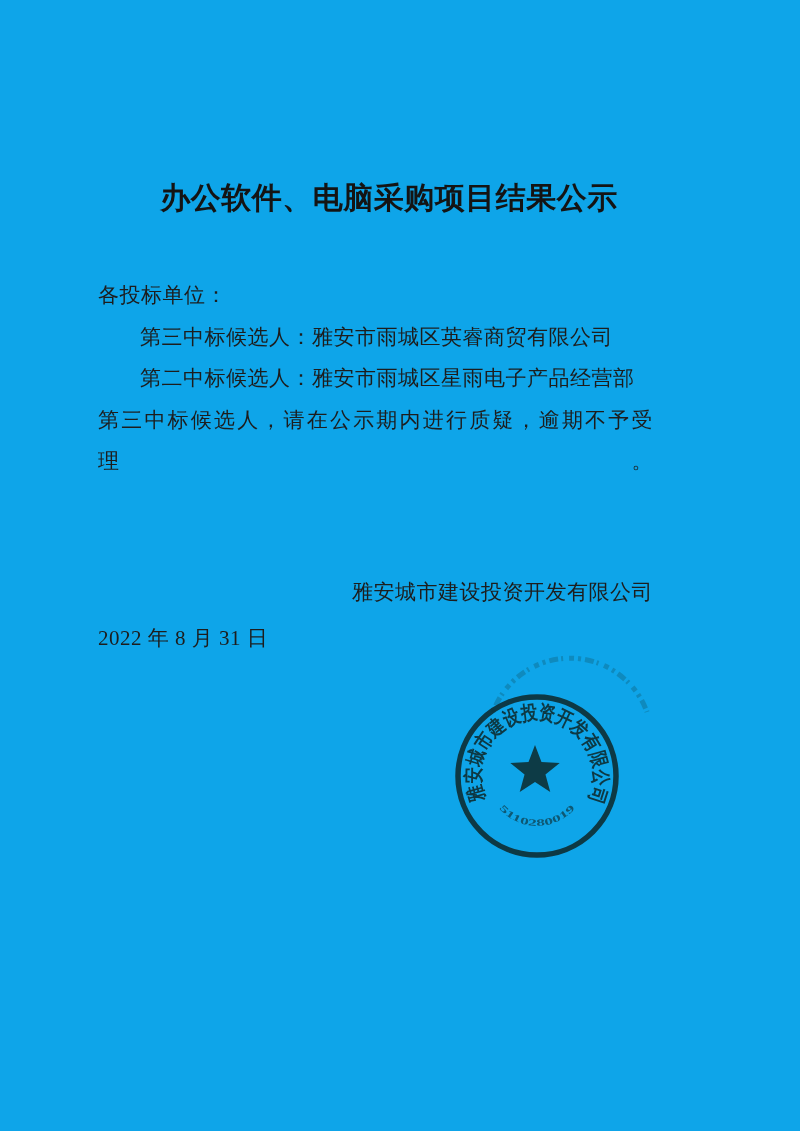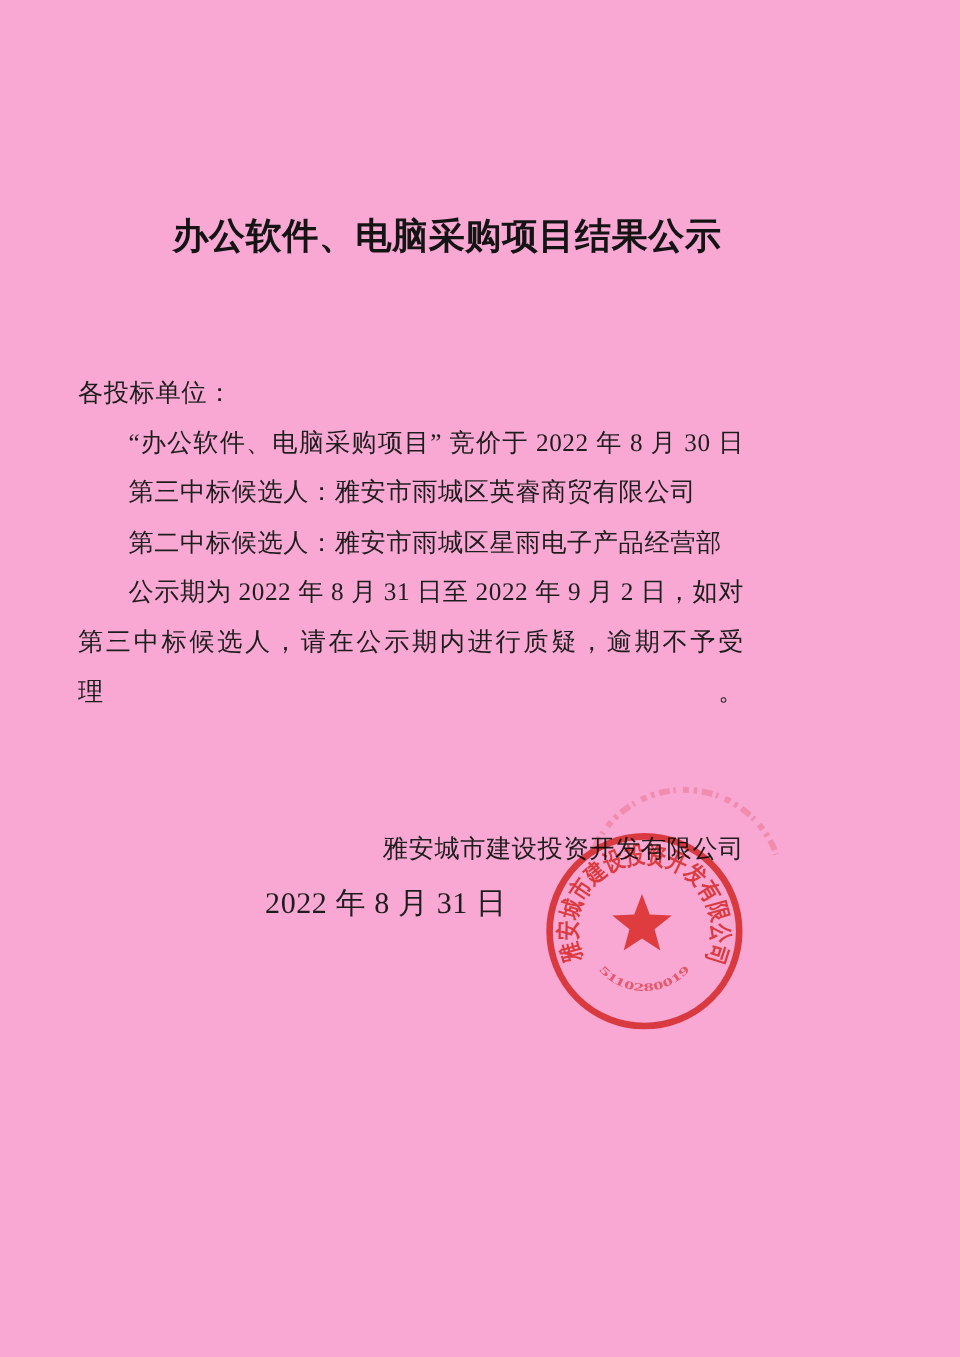--- a/index.html
+++ b/index.html
@@ -5,37 +5,37 @@
   html, body {
     margin: 0;
     padding: 0;
     background: #ffffff;
   }
   .sheet {
     position: relative;
     width: 800px;
     height: 1131px;
     box-sizing: border-box;
-    background: #f9a8d4;
+    background: #0ea5e9;
     color: #1d1d1d;
     font-family: "Liberation Serif", "DejaVu Serif", serif;
-    padding: 178px 120px 0 65px;
+    padding: 178px 120px 0 98px;
     overflow: hidden;
   }
   .title {
     margin: 0;
     font-size: 30px;
     font-weight: bold;
     line-height: 40px;
     text-align: center;
     letter-spacing: 0.5px;
     color: #141414;
   }
   .body-block {
-    margin-top: 89px;
+    margin-top: 57px;
     width: 555px;
   }
   .line {
     font-size: 21px;
     line-height: 41.5px;
     height: 41.5px;
     white-space: nowrap;
     letter-spacing: 0.5px;
   }
   .line.indent { text-indent: 42px; }
@@ -50,24 +50,24 @@
     position: relative;
     z-index: 2;
   }
   .sig-company {
     font-size: 21px;
     line-height: 41.5px;
     text-align: right;
     letter-spacing: 0.5px;
   }
   .sig-date {
-    font-size: 25px;
+    font-size: 21px;
     line-height: 41.5px;
     margin-top: 4px;
-    text-align: center;
+    text-align: left;
     padding-right: 42px;
     letter-spacing: 0.5px;
   }
   .seal {
     position: absolute;
     left: 407px;
     top: 646px;
     width: 260px;
     height: 260px;
     z-index: 3;
@@ -82,24 +82,22 @@
 </style>
 </head>
 <body>
 
 <div class="sheet">
 
   <h1 class="title">办公软件、电脑采购项目结果公示</h1>
 
   <div class="body-block">
     <div class="line">各投标单位：</div>
-    <div class="line indent justify">“办公软件、电脑采购项目” 竞价于 2022 年 8 月 30 日</div>
     <div class="line indent">第三中标候选人：雅安市雨城区英睿商贸有限公司</div>
     <div class="line indent">第二中标候选人：雅安市雨城区星雨电子产品经营部</div>
-    <div class="line indent justify">公示期为 2022 年 8 月 31 日至 2022 年 9 月 2 日，如对</div>
     <div class="line justify">第三中标候选人，请在公示期内进行质疑，逾期不予受理。</div>
   </div>
 
   <div class="signature-block">
     <div class="sig-company">雅安城市建设投资开发有限公司</div>
     <div class="sig-date">2022 年 8 月 31 日</div>
   </div>
 
   <svg class="seal" viewBox="0 0 260 260">
     <defs>

